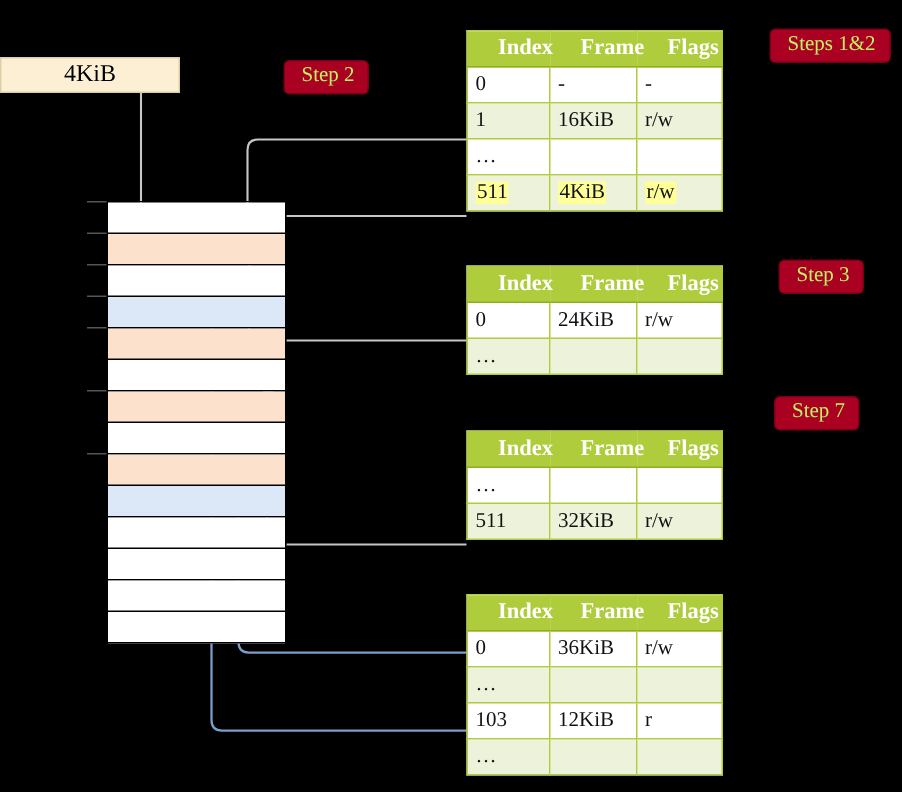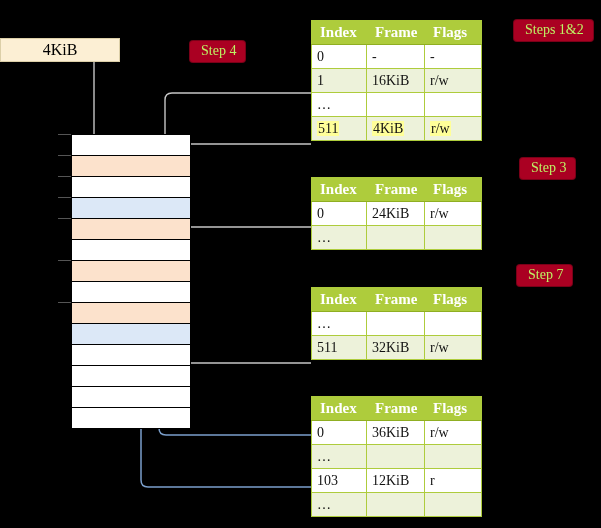--- a/index.html
+++ b/index.html
@@ -45,21 +45,21 @@
     font-size: 14px;
     line-height: 18px;
     padding: 1px 9px 2px 11px;
     border-radius: 3px;
     white-space: nowrap;
     z-index: 8;
     box-shadow: 0 0 0 1px #7a0018;
   }
   .badge-step0  { left: 190px; top: 41px; }
   .badge-step12 { left: 514px; top: 20px; }
-  .badge-step3  { left: 520px; top: 158px; }
+  .badge-step3  { left: 520px; top: 174px; }
   .badge-step4  { left: 517px; top: 265px; }
 
   
   .memcol {
     position: absolute;
     left: 71px; top: 134px;
     width: 120px;
     z-index: 4;
     border-left: 1px solid #000;
     border-right: 1px solid #000;
@@ -92,21 +92,21 @@
     font-size: 14px;
     z-index: 7;
     background: #FFFFFF;
     table-layout: fixed;
   }
   .ptable th {
     background: #AECC3C;
     color: #FFFFFF;
     font-weight: bold;
     text-align: left;
-    padding: 2px 8px;
+    padding: 2px 20px;
     height: 24px;
     border: 1px solid #AECC3C;
     border-bottom: 1px solid #8fae22;
     font-size: 15px;
   }
   .ptable td {
     padding: 2px 5px;
     height: 24px;
     color: #111111;
     border: 1px solid #AECC3C;
@@ -181,21 +181,21 @@
       <path d="M 311 435 L 166 435 Q 159 435 159 428 L 159 332" fill="none" stroke="#7B9FCB" stroke-width="1.5" marker-end="url(#ah-blue-up)"></path>
     </g>
 
     <g>
       <path d="M 311 487 L 148 487 Q 141 487 141 480 L 141 206" fill="none" stroke="#7B9FCB" stroke-width="1.5" marker-end="url(#ah-blue-up)"></path>
     </g>
   </svg>
 
   <div class="srcbox">4KiB</div>
 
-  <div class="badge badge-step0">Step 4</div>
+  <div class="badge badge-step0">Step 2</div>
   <div class="badge badge-step12">Steps 1&amp;2</div>
   <div class="badge badge-step3">Step 3</div>
   <div class="badge badge-step4">Step 7</div>
 
   <div class="tick" style="top:134px;"></div>
   <div class="tick" style="top:155px;"></div>
   <div class="tick" style="top:176px;"></div>
   <div class="tick" style="top:197px;"></div>
   <div class="tick" style="top:218px;"></div>
   <div class="tick" style="top:260px;"></div>

